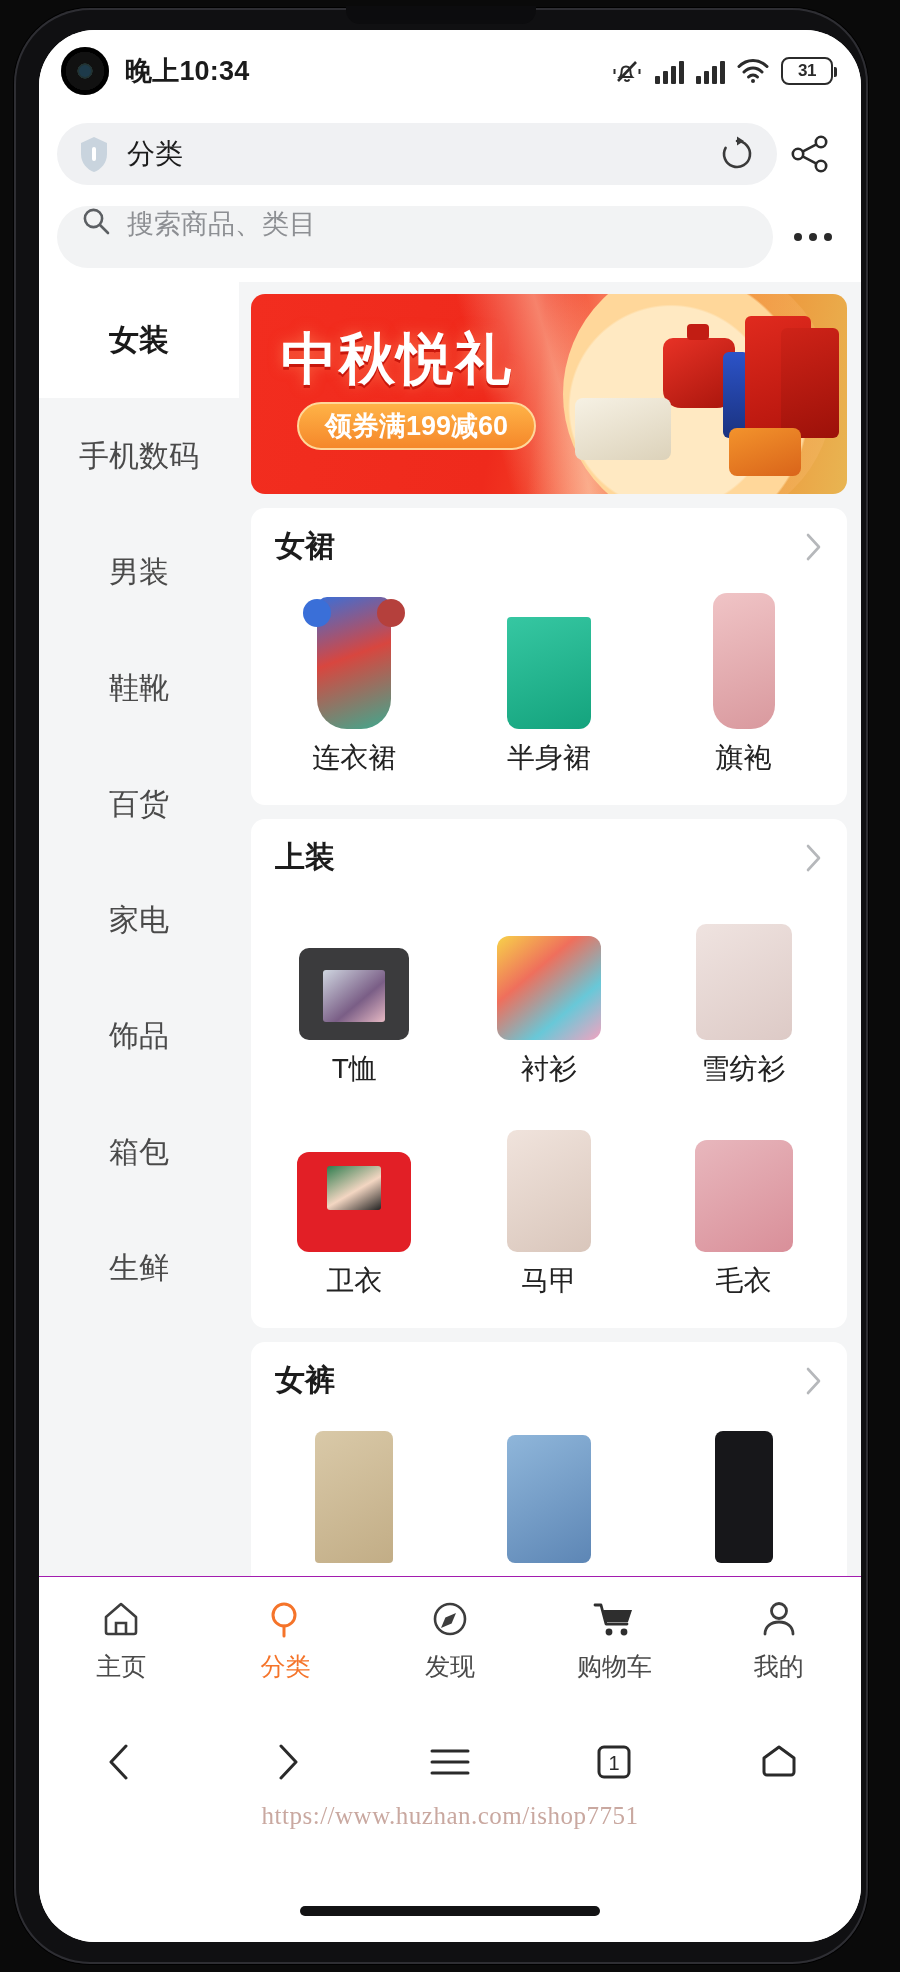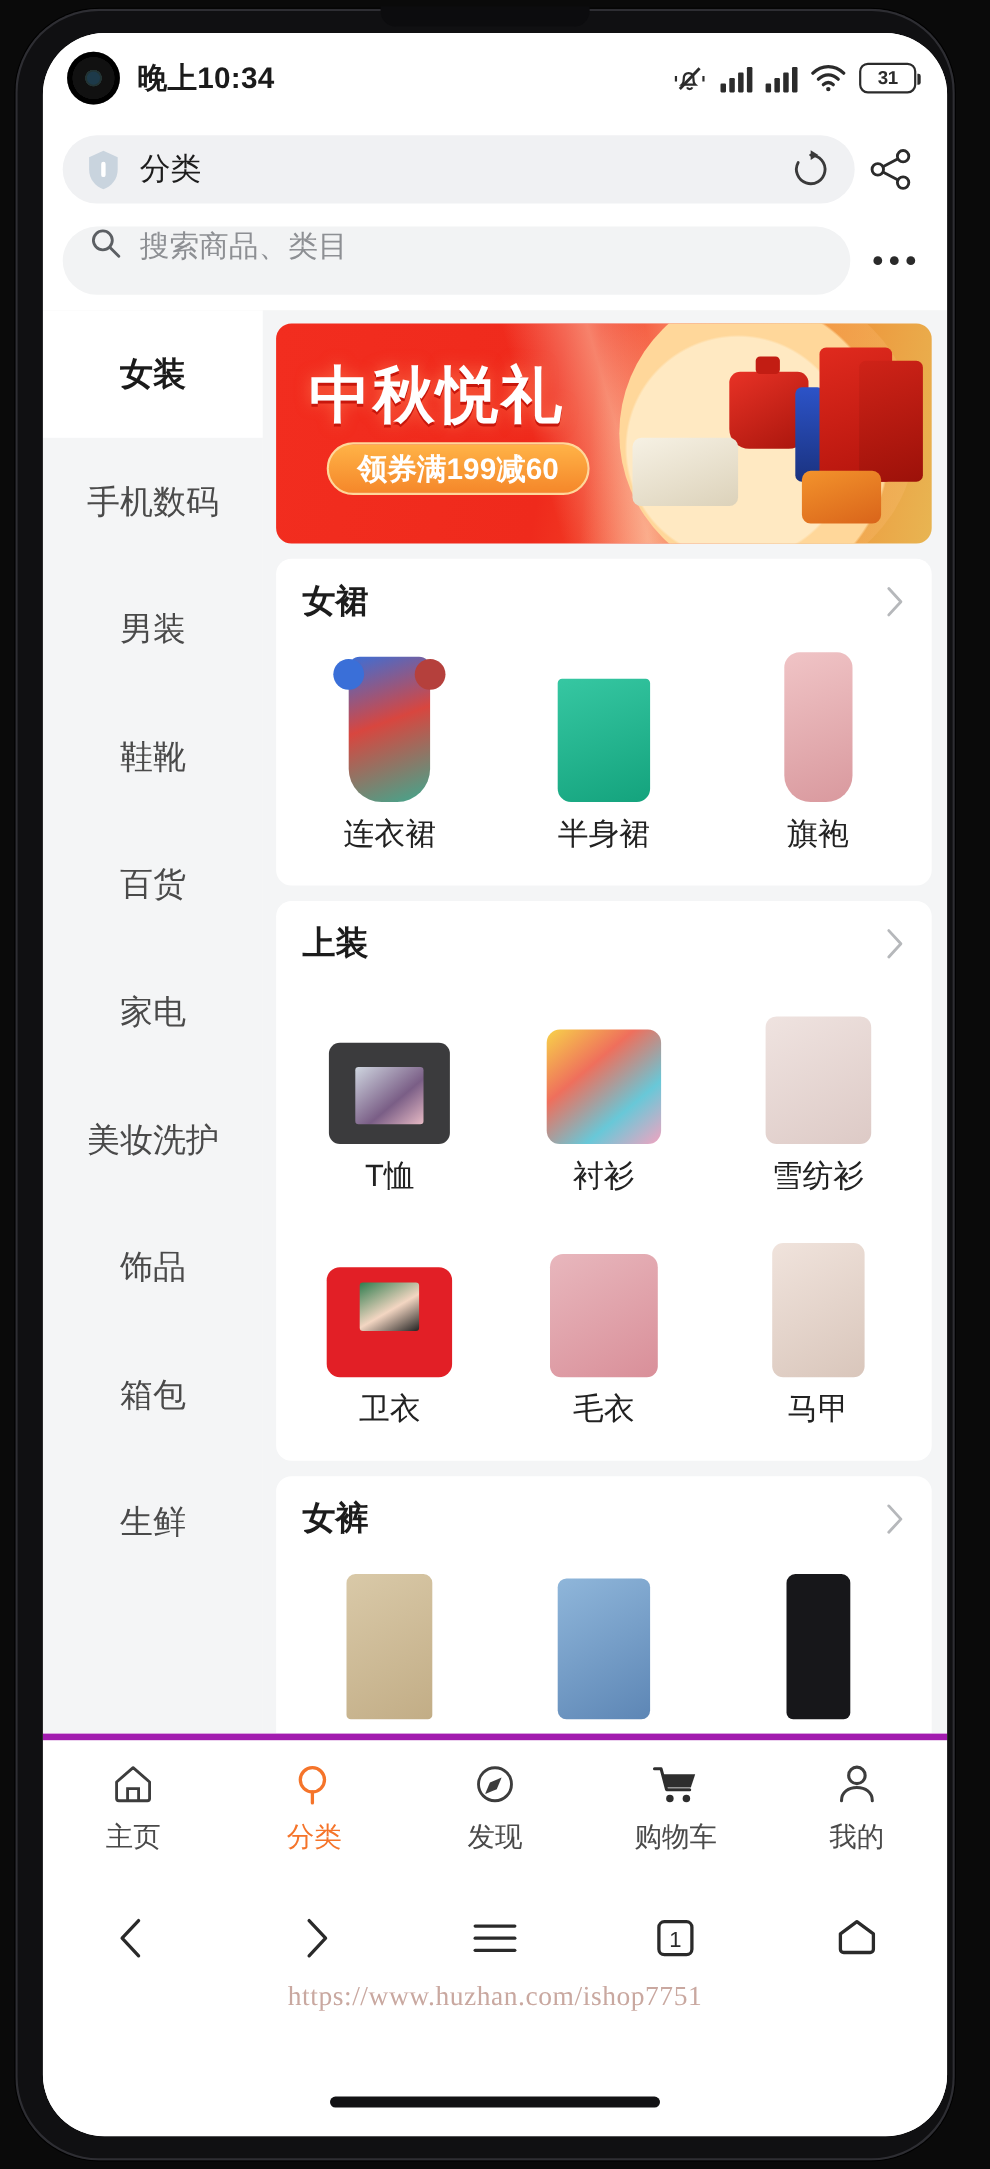--- a/index.html
+++ b/index.html
@@ -194,21 +194,21 @@
     background:linear-gradient(150deg,#f0e3dc,#d9c6bb); }
   .g-pants{ width:78px; height:132px; border-radius:8px 8px 4px 4px;
     background:linear-gradient(150deg,#d9c9a8,#c2ad86); }
   .g-jeans{ width:84px; height:128px; border-radius:8px;
     background:linear-gradient(150deg,#8fb6da,#5d86b5); }
   .g-legging{ width:58px; height:132px; border-radius:8px 8px 6px 6px; background:#17171a; }
 
   
   .tabbar {
     position:absolute; left:0; top:1546px; width:822px; height:126px;
-    background:#ffffff; border-top:6px solid #a21caf;
+    background:#ffffff; border-top:1px solid #a21caf;
     display:flex; align-items:center; z-index:30;
   }
   .tab { flex:1 1 0; display:flex; flex-direction:column; align-items:center; gap:8px; }
   .tab .ti { height:46px; display:flex; align-items:center; justify-content:center; }
   .tab .tl { font-size:25px; color:#4a4a4a; }
   .tab.active .tl { color:#f5742a; }
 
   
   .navbar {
     position:absolute; left:0; top:1672px; width:822px; height:120px;
@@ -335,23 +335,20 @@
               <span>男装</span>
             </div>
             <div class="side-item">
               <span>鞋靴</span>
             </div>
             <div class="side-item">
               <span>百货</span>
             </div>
             <div class="side-item">
               <span>家电</span>
-            </div>
-            <div class="side-item">
-              <span>美妆洗护</span>
             </div>
             <div class="side-item">
               <span>饰品</span>
             </div>
             <div class="side-item">
               <span>箱包</span>
             </div>
             <div class="side-item">
               <span>生鲜</span>
             </div>
@@ -434,29 +431,29 @@
                   <div class="cell-label">雪纺衫</div>
                 </div>
                 <div class="cell">
                   <div class="thumb">
                       <div class="g g-hoodie"></div>
                     </div>
                   <div class="cell-label">卫衣</div>
                 </div>
                 <div class="cell">
                   <div class="thumb">
+                      <div class="g g-vest"></div>
+                    </div>
+                  <div class="cell-label">马甲</div>
+                </div>
+                <div class="cell">
+                  <div class="thumb">
                       <div class="g g-sweater"></div>
                     </div>
                   <div class="cell-label">毛衣</div>
-                </div>
-                <div class="cell">
-                  <div class="thumb">
-                      <div class="g g-vest"></div>
-                    </div>
-                  <div class="cell-label">马甲</div>
                 </div>
               </div>
             </div>
 
             <div class="card">
               <div class="card-head">
                 <span class="card-title">女裤</span>
                 <span class="chev">
                   <svg width="18" height="30" viewBox="0 0 18 30">
                       <path d="M3 3l11 12L3 27" fill="none" stroke="#b6b8bb" stroke-width="2.6" stroke-linecap="round" stroke-linejoin="round"></path>

